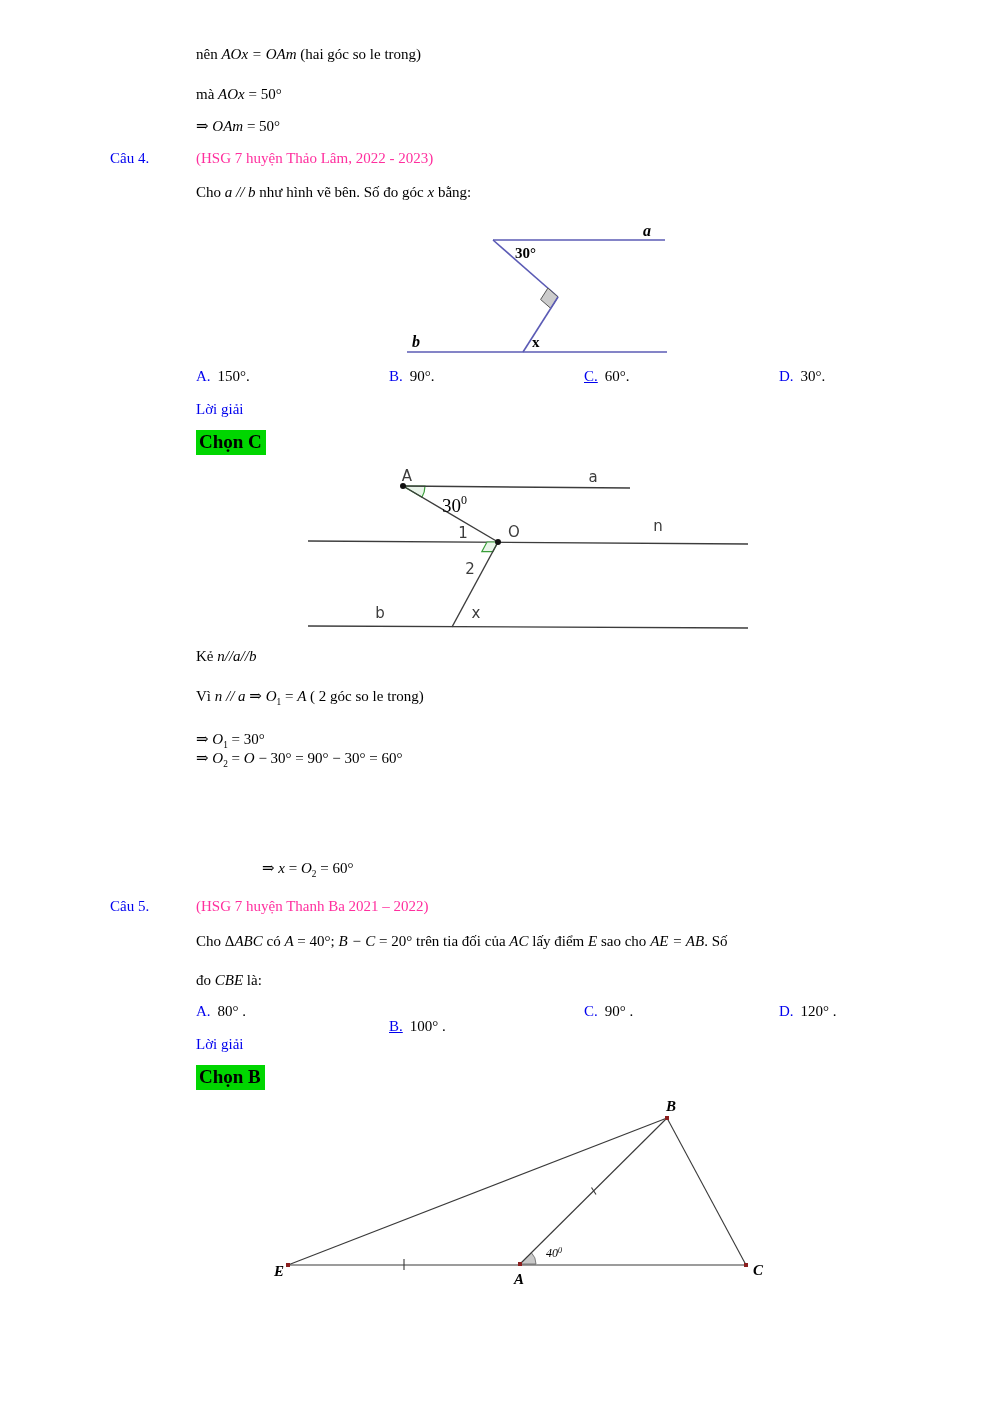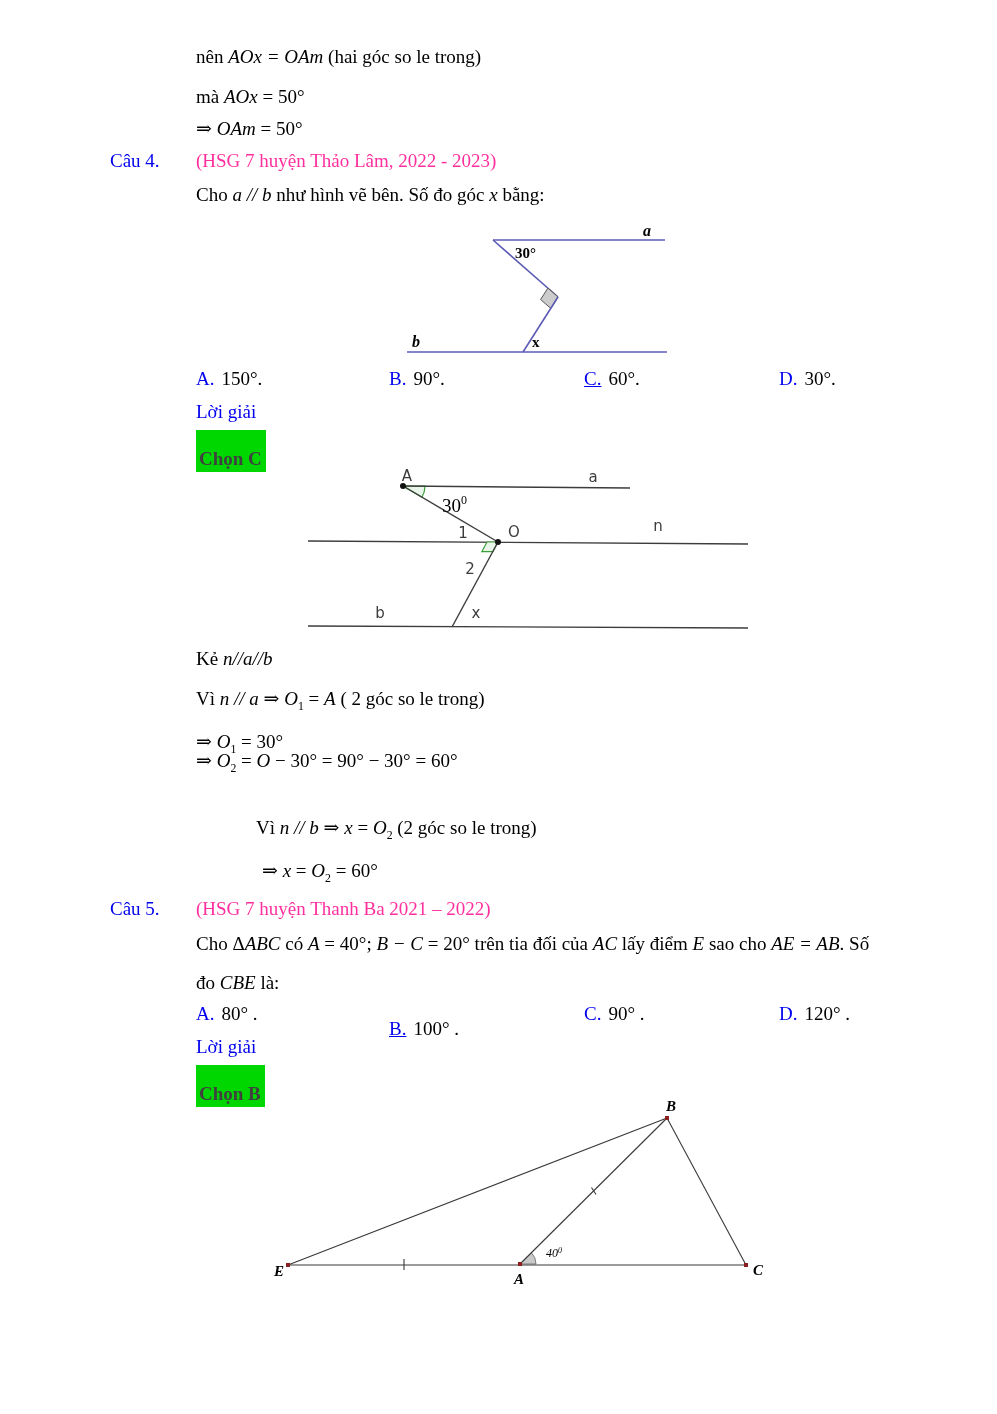--- a/index.html
+++ b/index.html
@@ -1,31 +1,31 @@
 <!DOCTYPE html>
 <html><head>
 <meta charset="utf-8">
 <style>
   html,body { margin:0; padding:0; background:#ffffff; }
   .page {
     position:relative; width:997px; height:1414px; background:#ffffff;
     font-family:"Liberation Serif","DejaVu Serif",serif; color:#000;
     overflow:hidden;
   }
-  .line { position:absolute; font-size:19px; line-height:1.15; white-space:nowrap; }
+  .line { position:absolute; font-size:15px; line-height:1.15; white-space:nowrap; }
   .it   { font-style:italic; }
   .b    { font-weight:normal; }
   .blue { color:#0000ee; }
   .pink { color:#ff2f9e; }
   .u    { text-decoration:underline; }
   .center { }
   .opt-val { margin-left:7px; }
   .chon {
-    position:absolute; font-size:19px; font-weight:bold; color:#404040;
-    background:#00d600; padding:18px 4px 2px 3px; white-space:nowrap;
+    position:absolute; font-size:19px; font-weight:bold; color:#000000;
+    background:#00d600; padding:1px 4px 2px 3px; white-space:nowrap;
   }
   sub { font-size:0.62em; }
   svg { position:absolute; }
   .flabel { font-family:"DejaVu Sans",sans-serif; fill:#3c3c3c; font-size:15px; }
   .fserif { font-family:"Liberation Serif",serif; fill:#000; }
   .fbold  { font-weight:bold; }
   .fital  { font-style:italic; }
 </style>
 </head>
 <body>
@@ -95,23 +95,20 @@
   </div>
   <div class="line" style="top:688px;left:196px;">
     <span>Vì </span><span class="it">n // a</span><span> ⇒  </span><span class="it">O</span><sub>1</sub><span> = </span><span class="it">A</span><span>  ( 2 góc so le trong)</span>
   </div>
   <div class="line" style="top:731px;left:196px;">
     <span>⇒ </span><span class="it">O</span><sub>1</sub><span> = 30°</span>
   </div>
   <div class="line" style="top:750px;left:196px;">
     <span>⇒ </span><span class="it">O</span><sub>2</sub><span> = </span><span class="it">O</span><span> − 30° = 90° − 30° = 60°</span>
   </div>
-  <div class="line" style="top:817px;left:256px;">
-    <span>Vì </span><span class="it">n // b</span><span> ⇒ </span><span class="it">x</span><span> = </span><span class="it">O</span><sub>2</sub><span> (2 góc so le trong)</span>
-  </div>
   <div class="line" style="top:860px;left:262px;">
     <span>⇒ </span><span class="it">x</span><span> = </span><span class="it">O</span><sub>2</sub><span> = 60°</span>
   </div>
 
   <div class="line b blue" style="top:898px;left:110px;">Câu 5.</div>
   <div class="line b pink" style="top:898px;left:196px;">(HSG 7 huyện Thanh Ba 2021 – 2022)</div>
 
   <div class="line" style="top:933px;left:196px;">
     <span>Cho Δ</span><span class="it">ABC</span><span> có </span><span class="it">A</span><span> = 40°;  </span><span class="it">B − C</span><span> = 20° trên tia đối của </span><span class="it">AC</span><span> lấy điểm </span><span class="it">E</span><span> sao cho </span><span class="it">AE = AB</span><span>. Số</span>
   </div>

